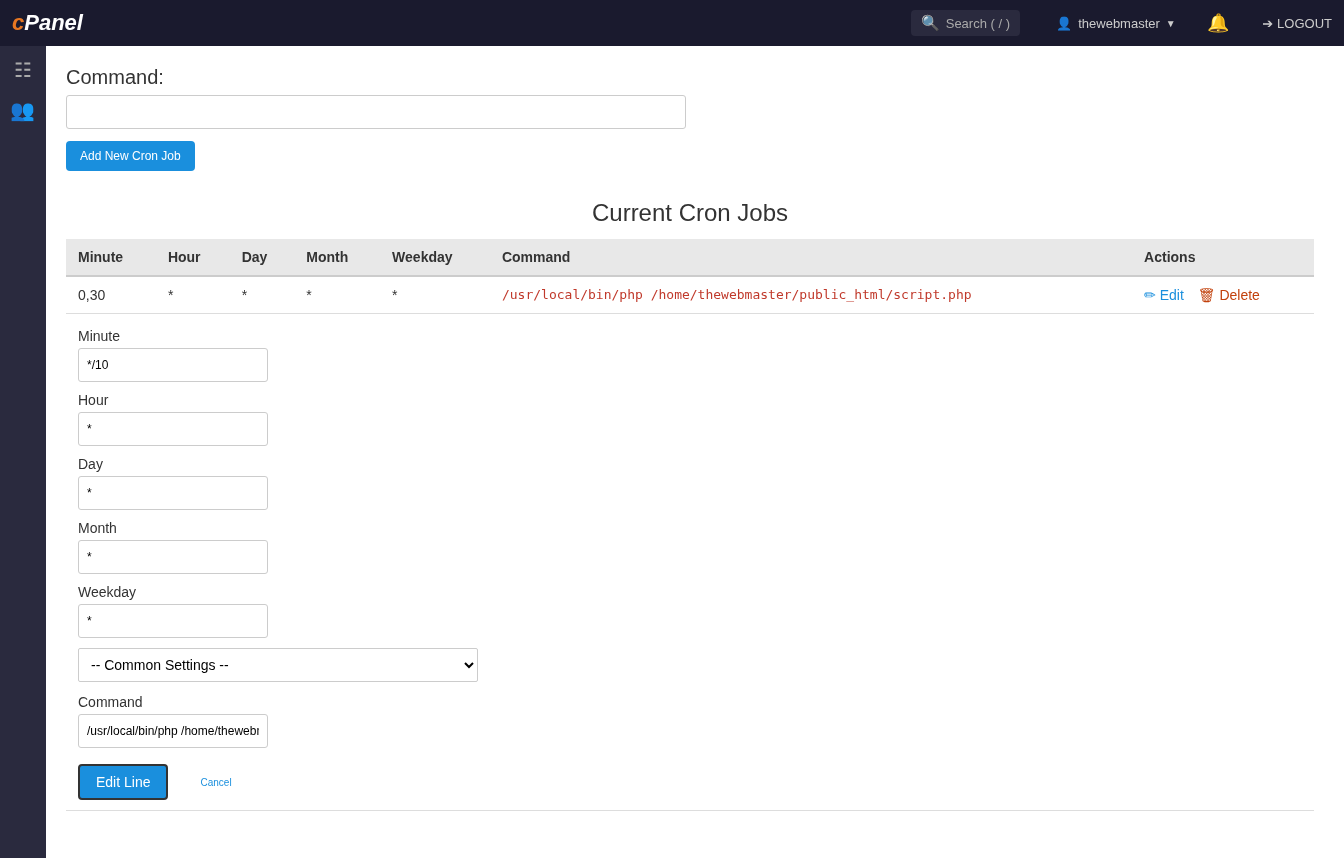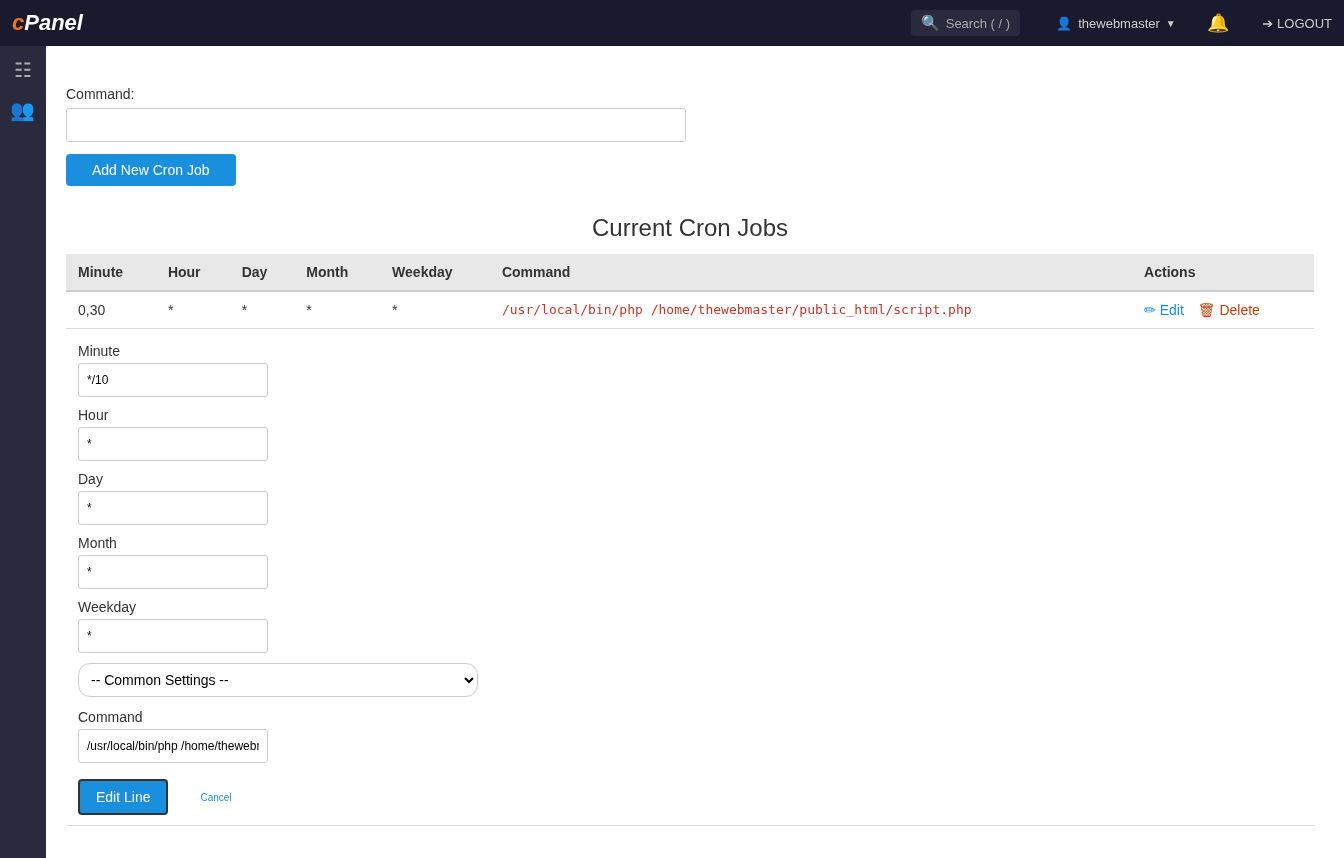--- a/index.html
+++ b/index.html
@@ -78,40 +78,39 @@
     
     .main {
       flex: 1;
       background: #fff;
       padding: 20px 30px 30px 20px;
     }
 
     
     .command-section label {
       display: block;
-      font-size: 14px;
+      font-size: 20px;
       margin-bottom: 6px;
       color: #333;
-      margin-top: 20px;
     }
     .command-section input[type="text"] {
       width: 620px;
       height: 34px;
       border: 1px solid #ccc;
       border-radius: 3px;
       padding: 0 8px;
       font-size: 14px;
     }
     .btn-primary {
       background: #1a8fdd;
       color: #fff;
       border: none;
       border-radius: 4px;
-      padding: 8px 26px;
-      font-size: 14px;
+      padding: 8px 14px;
+      font-size: 12px;
       cursor: pointer;
       margin-top: 12px;
     }
 
     
     .cron-title {
       font-size: 24px;
       font-weight: normal;
       color: #333;
       margin: 28px 0 12px 0;
@@ -162,21 +161,21 @@
       height: 34px;
       border: 1px solid #ccc;
       border-radius: 3px;
       padding: 0 8px;
       font-size: 12px;
     }
     .common-settings-select {
       width: 400px;
       height: 34px;
       border: 1px solid #ccc;
-      border-radius: 12px;
+      border-radius: 2px;
       padding: 0 8px;
       font-size: 14px;
       background: #fff;
       margin-bottom: 12px;
     }
     .command-field {
       width: 620px;
       height: 34px;
       border: 1px solid #ccc;
       border-radius: 3px;

